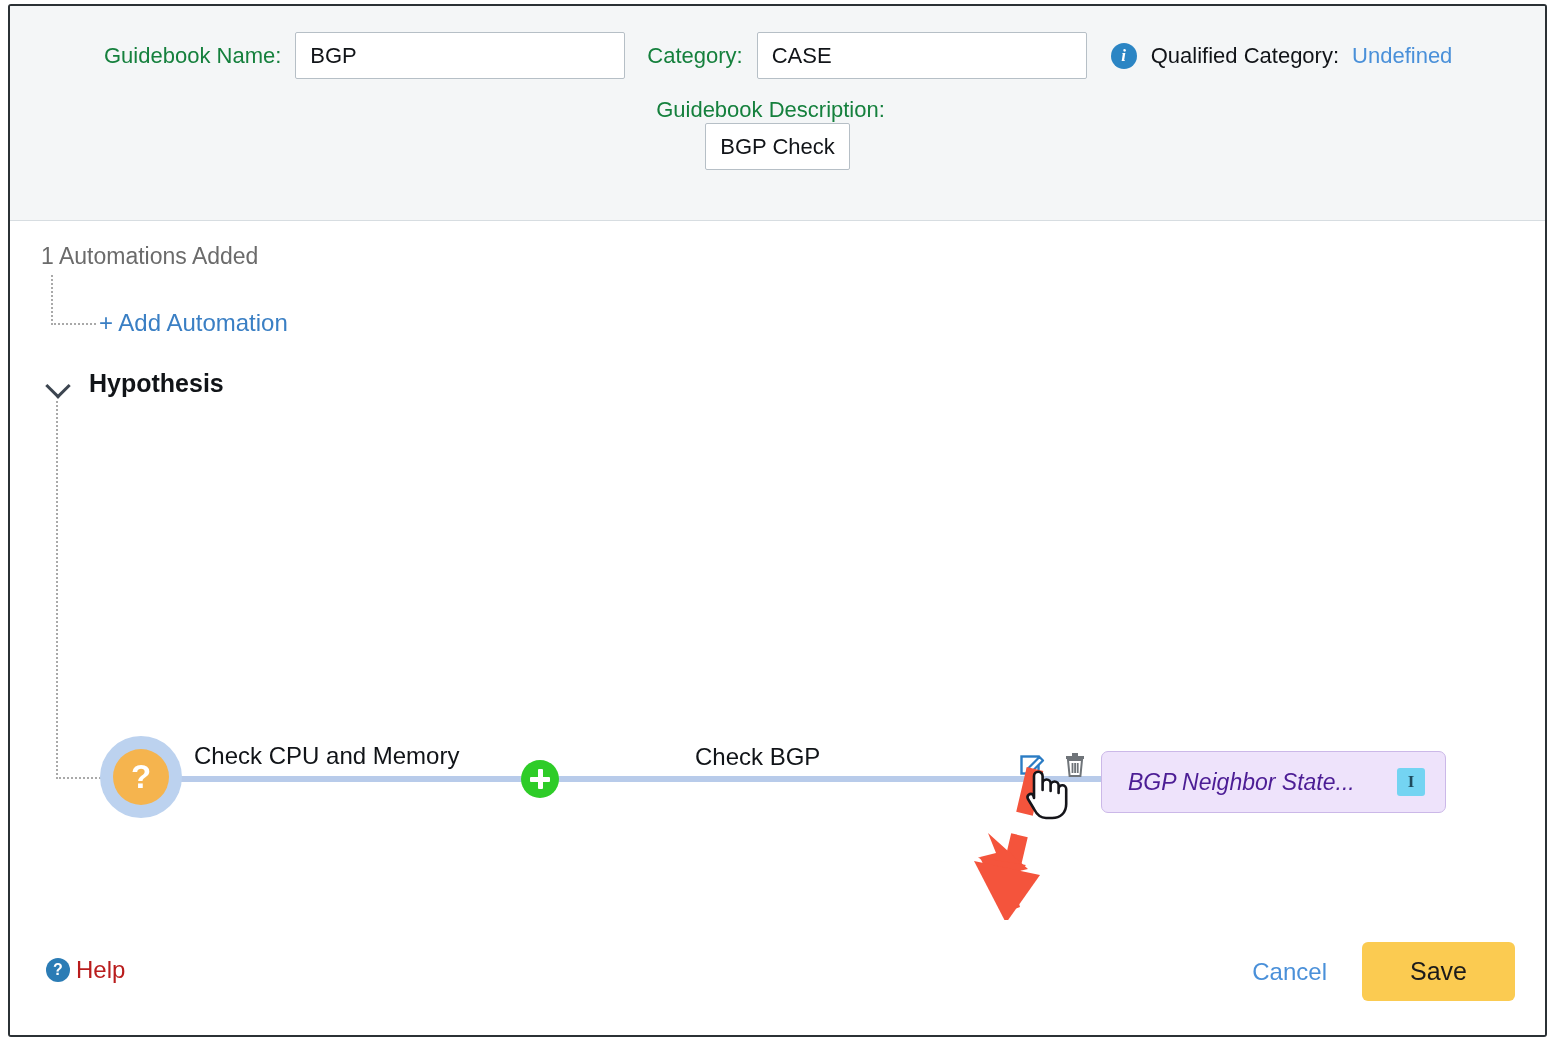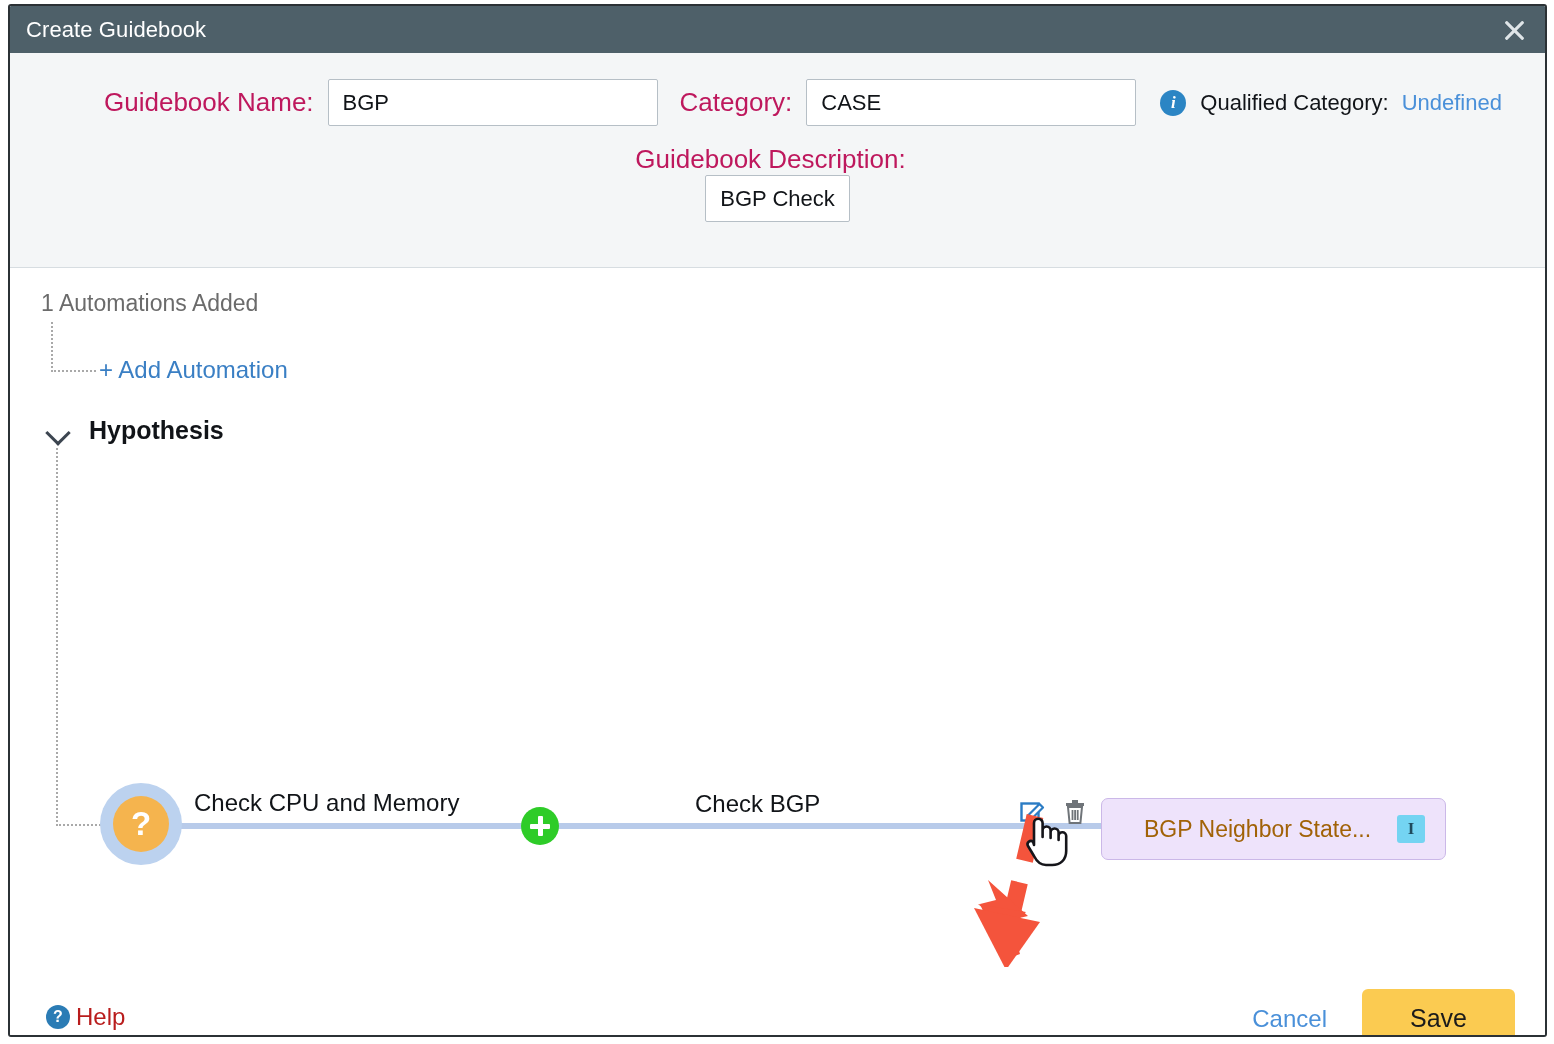--- a/index.html
+++ b/index.html
@@ -65,22 +65,22 @@
     padding: 26px 0 24px 0;
     position: relative;
     height: 215px;
   }
   .row1 {
     display: flex;
     align-items: center;
     padding-left: 94px;
   }
   .lbl {
-    font-size: 26px;
-    color: #be185d;
+    font-size: 22px;
+    color: #15803d;
     white-space: nowrap;
   }
   .fld {
     background: #ffffff;
     border: 1px solid #b6bfc6;
     border-radius: 2px;
     height: 47px;
     font-size: 22px;
     color: #111418;
     padding: 0 14px;
@@ -269,23 +269,24 @@
     display: flex;
     align-items: center;
     cursor: pointer;
   }
   .pnode-main {
     left: 1001px; top: 15px;
     width: 345px; height: 62px;
   }
   .pnode-label {
     font-size: 23px;
-    color: #a16207;
-    margin-left: 42px;
+    color: #4c1d95;
+    margin-left: 26px;
     white-space: nowrap;
+    font-style: italic;
   }
   .pnode-badge {
     position: absolute;
     right: 20px;
     width: 28px; height: 28px;
     background: #74d4f2;
     border-radius: 3px;
     color: #1f4a5c;
     font-size: 17px;
     font-weight: bold;
@@ -369,24 +370,20 @@
     cursor: pointer;
     font-family: "Liberation Sans", sans-serif;
   }
 </style>
 </head>
 <body>
 
 <div id="screen">
   <div class="dialog">
 
-    <div class="titlebar">
-      <span class="title">Create Guidebook</span>
-      <div class="close-btn"></div>
-    </div>
 
     <div class="formband">
       <div class="row1">
         <span class="lbl">Guidebook Name:</span>
         <div class="fld" id="gb-name-input">BGP</div>
         <span class="lbl lbl-cat">Category:</span>
         <div class="fld" id="gb-cat-input">CASE</div>
         <div class="info-icon">i</div>
         <span class="qd-label">Qualified Category:</span>
         <span class="qd-value">Undefined</span>

